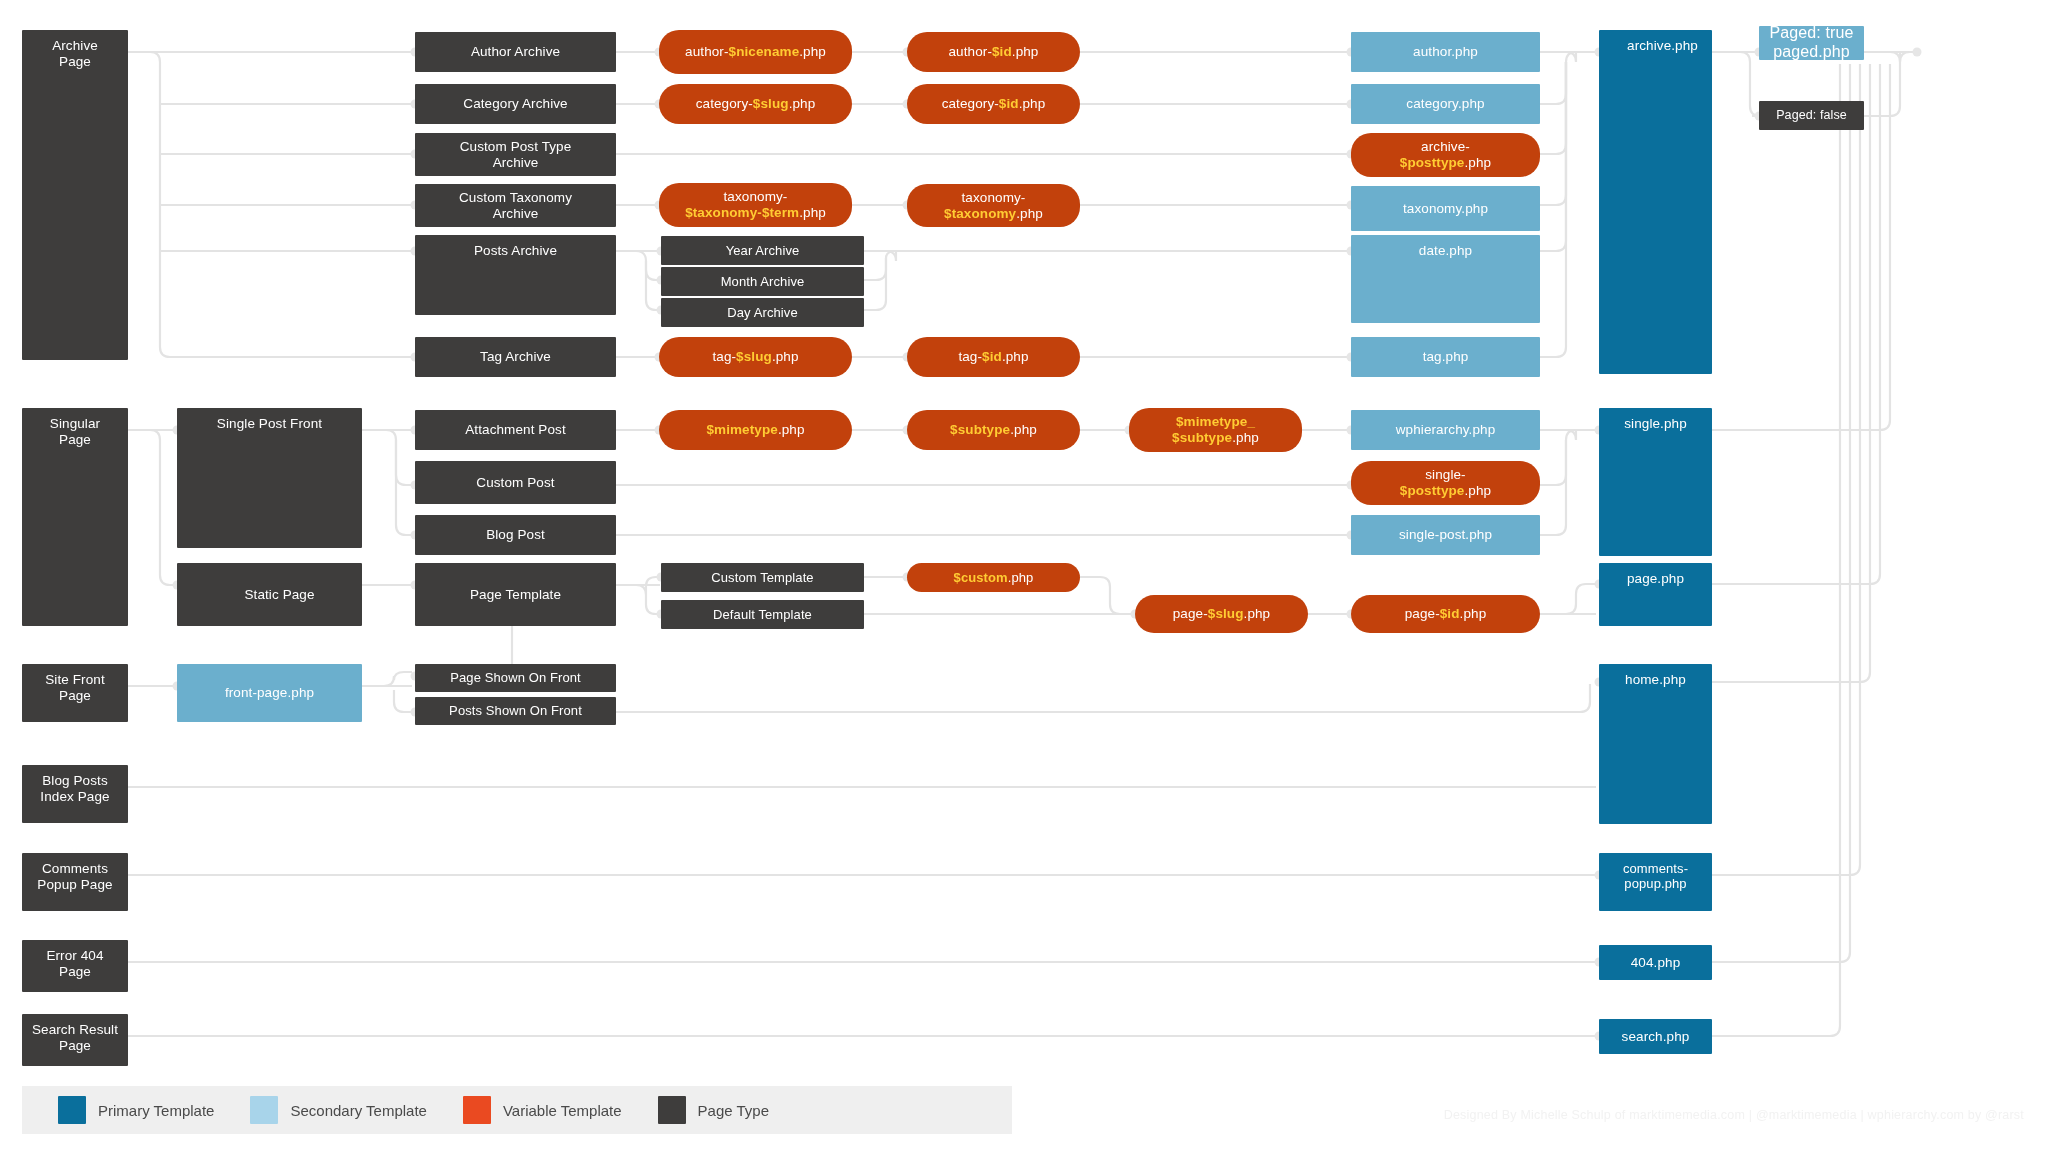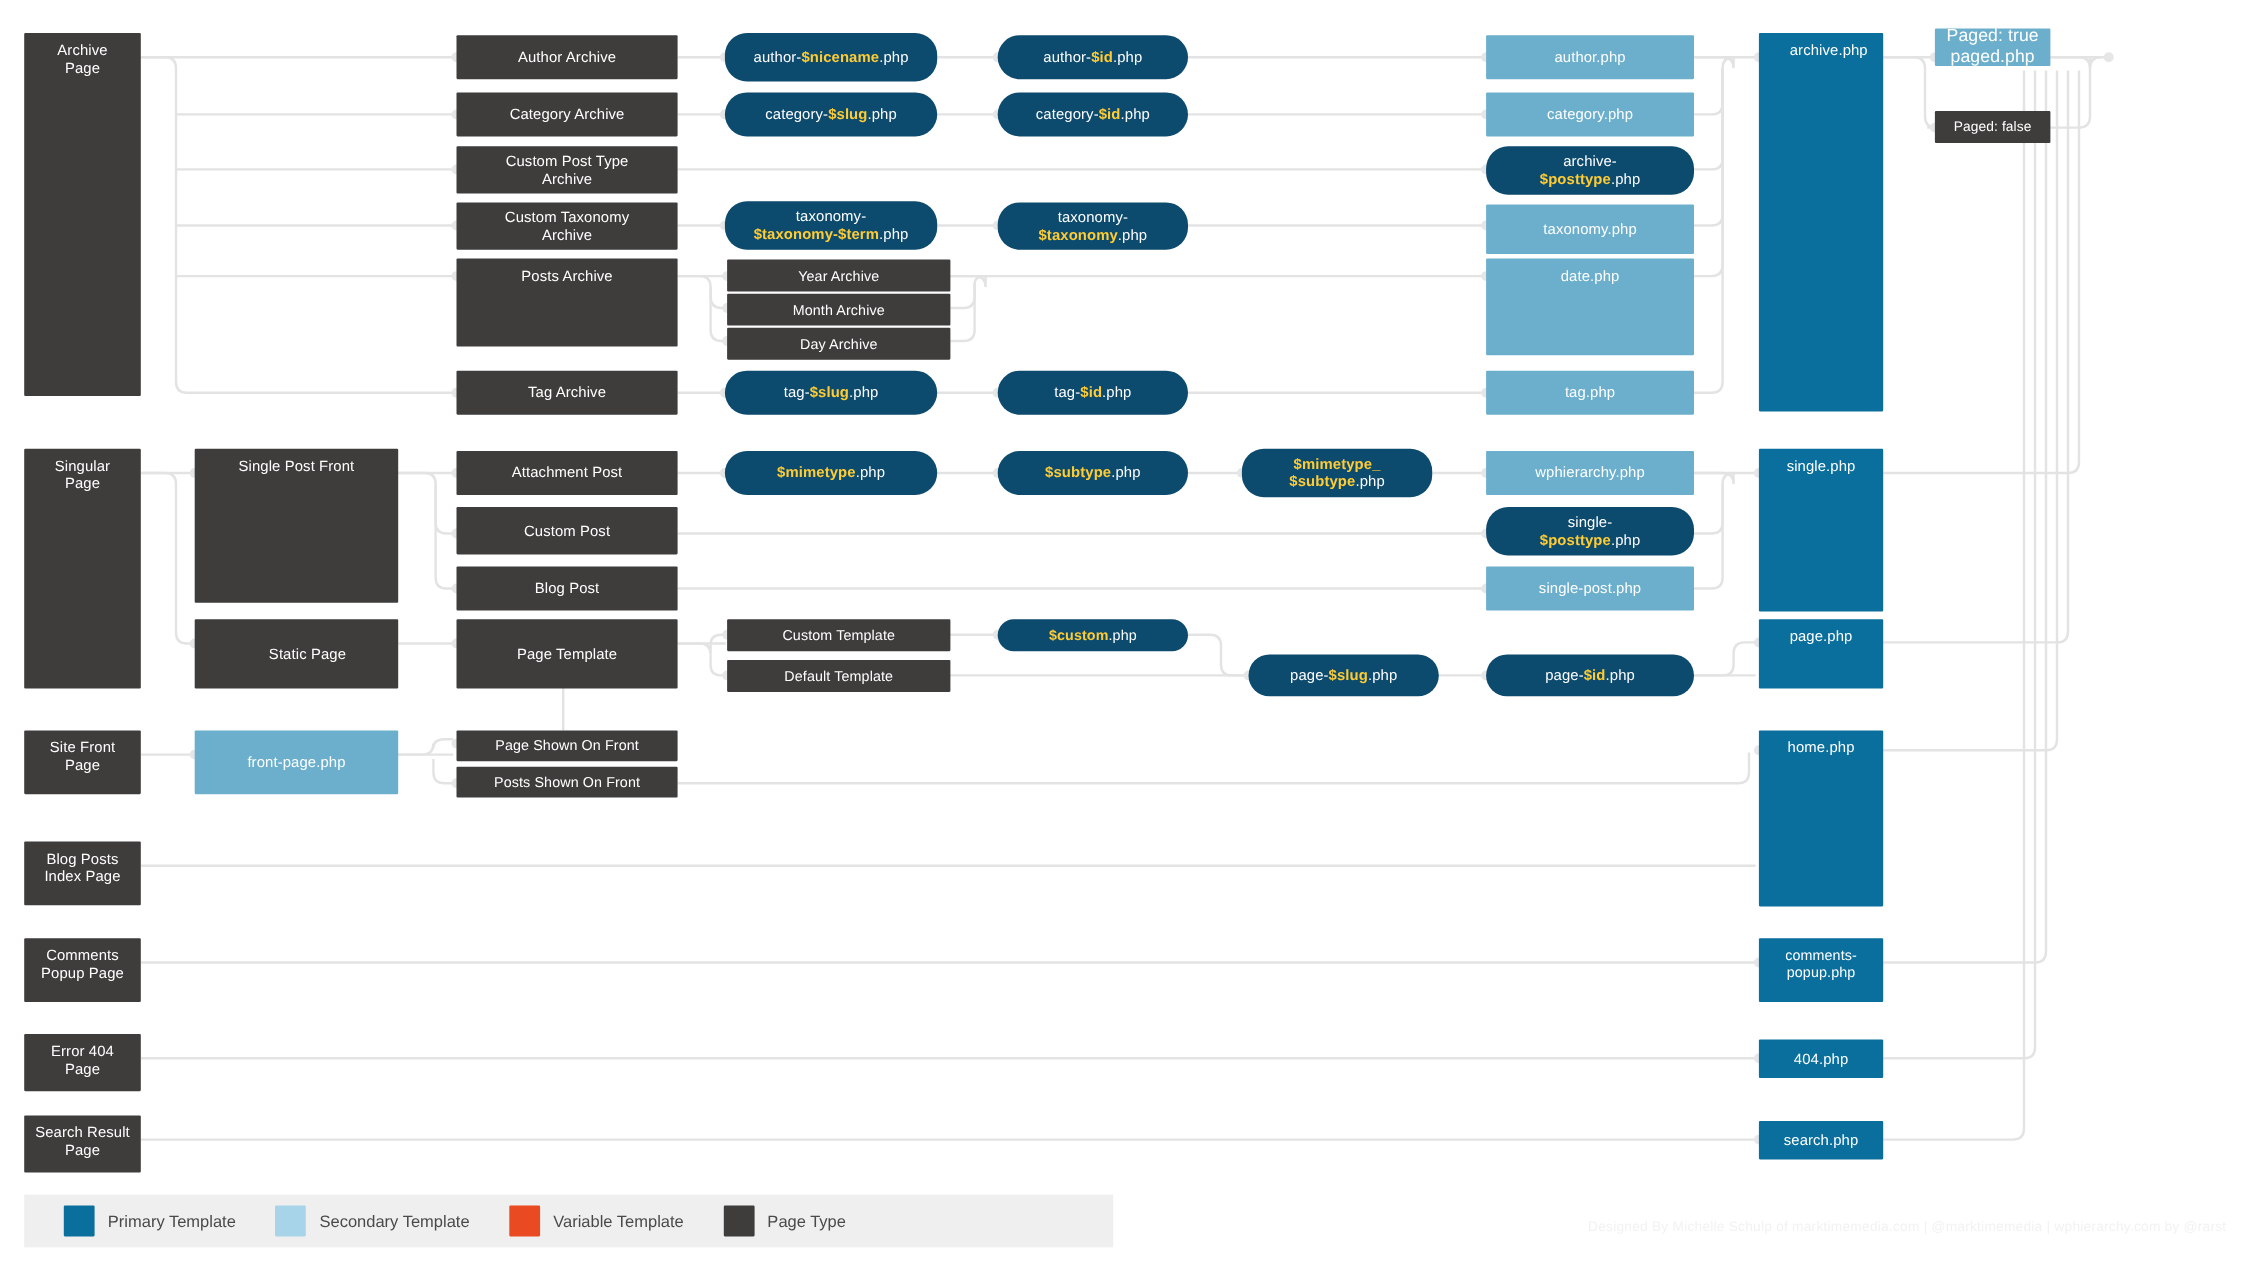--- a/index.html
+++ b/index.html
@@ -24,21 +24,21 @@
     line-height:1.18;
     letter-spacing:.1px;
     color:#ffffff;
     font-size:13.5px;
     padding:2px 6px;
     border-radius:1px;
   }
   .node span{display:block;white-space:pre-line;}
 
   .t-page     {background:#3e3d3c;font-weight:400;}
-  .t-var      {background:#0c4a6e;font-weight:700;border-radius:20px;}
+  .t-var      {background:#c2410c;font-weight:700;border-radius:20px;}
   .t-secondary{background:#6bafcd;font-weight:400;}
   .t-primary  {background:#0a6f9c;font-weight:400;}
 
   .t-var .v{color:#ffcc33;}
   .t-var .n{color:#ffffff;font-weight:400;}
 
   .t-primary.topal, .t-secondary.topal, .t-var.topal, .t-page.topal{
     align-items:flex-start;padding-top:8px;
   }
 

